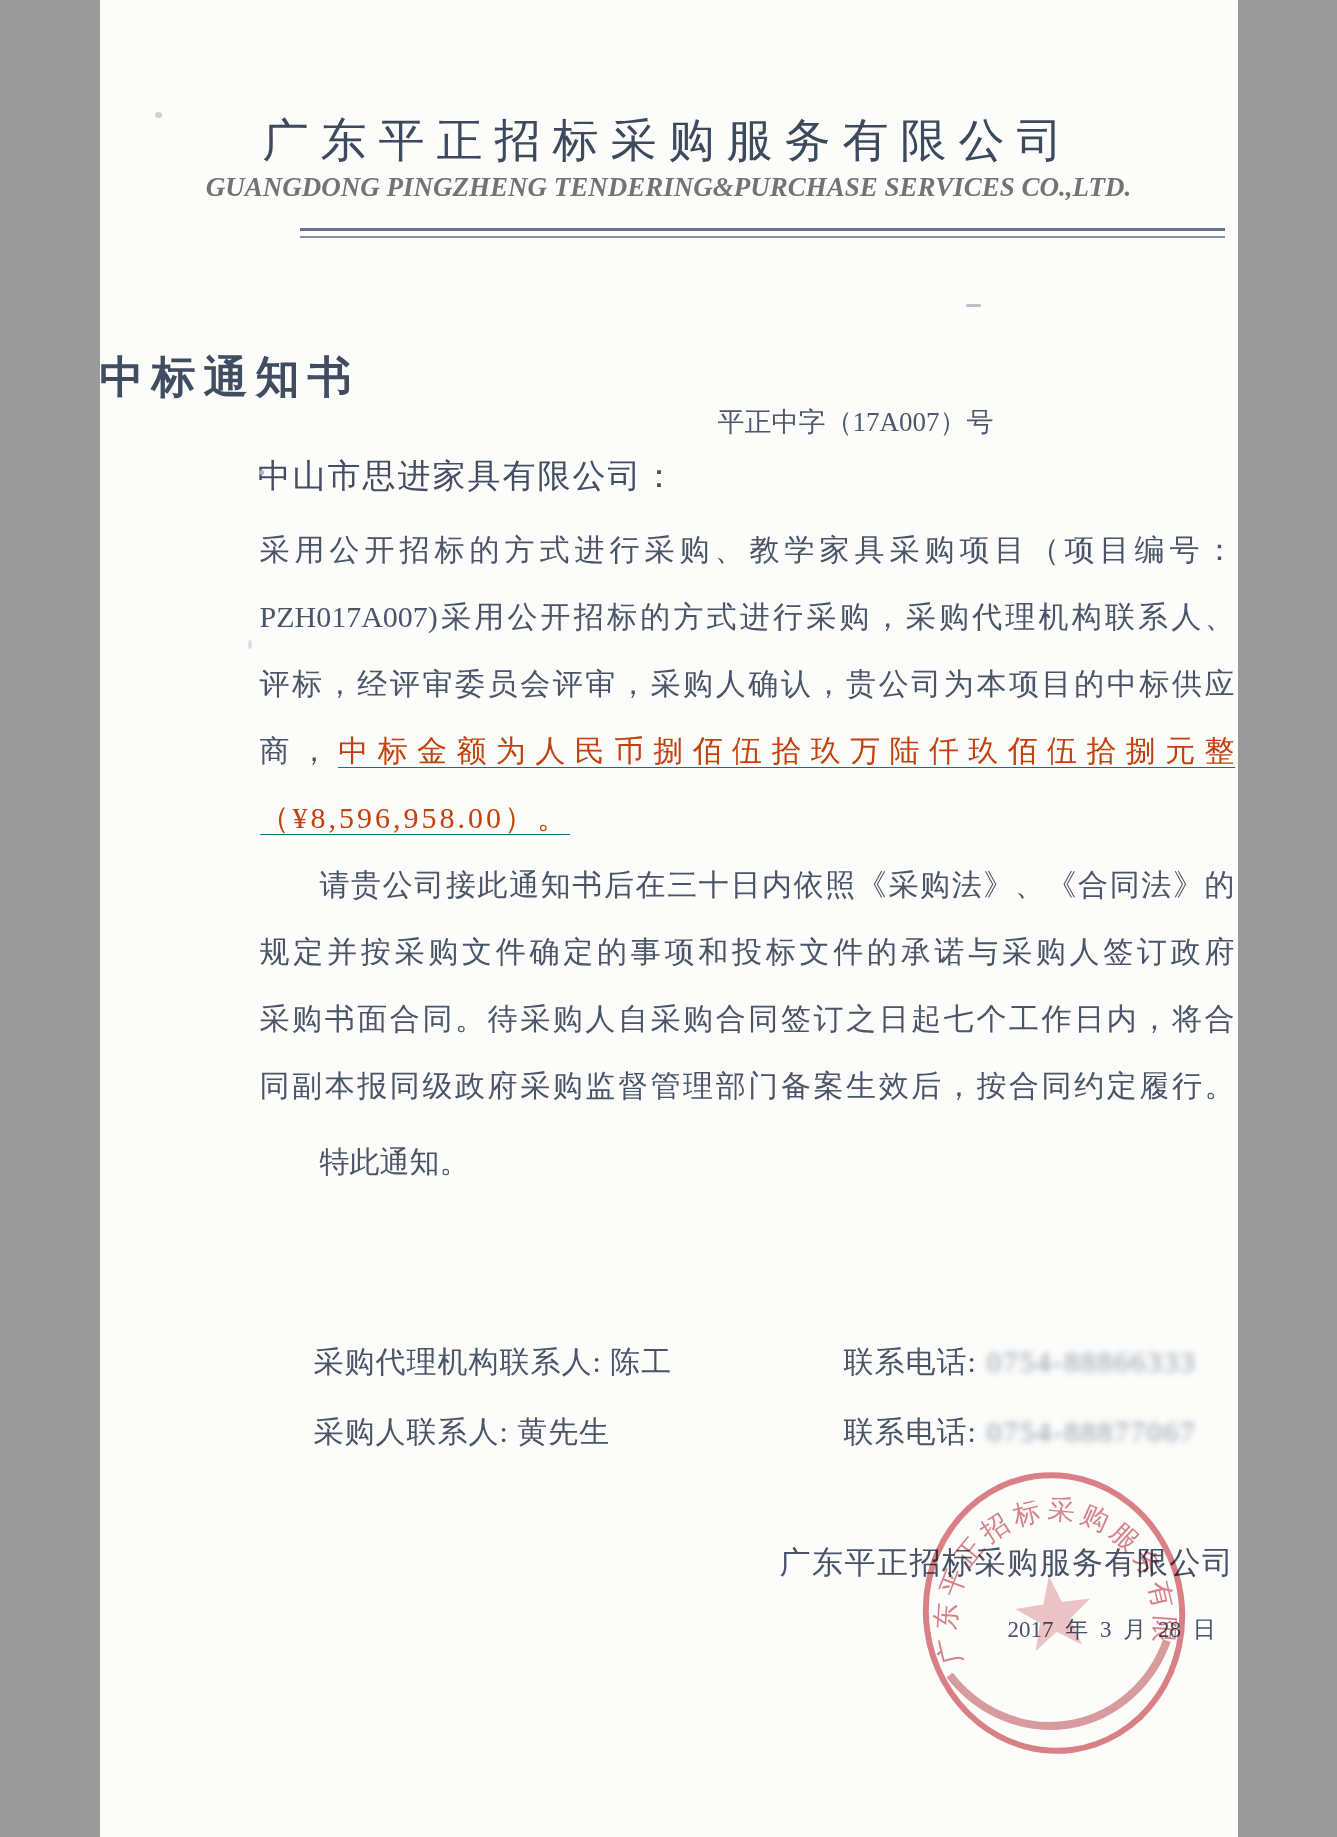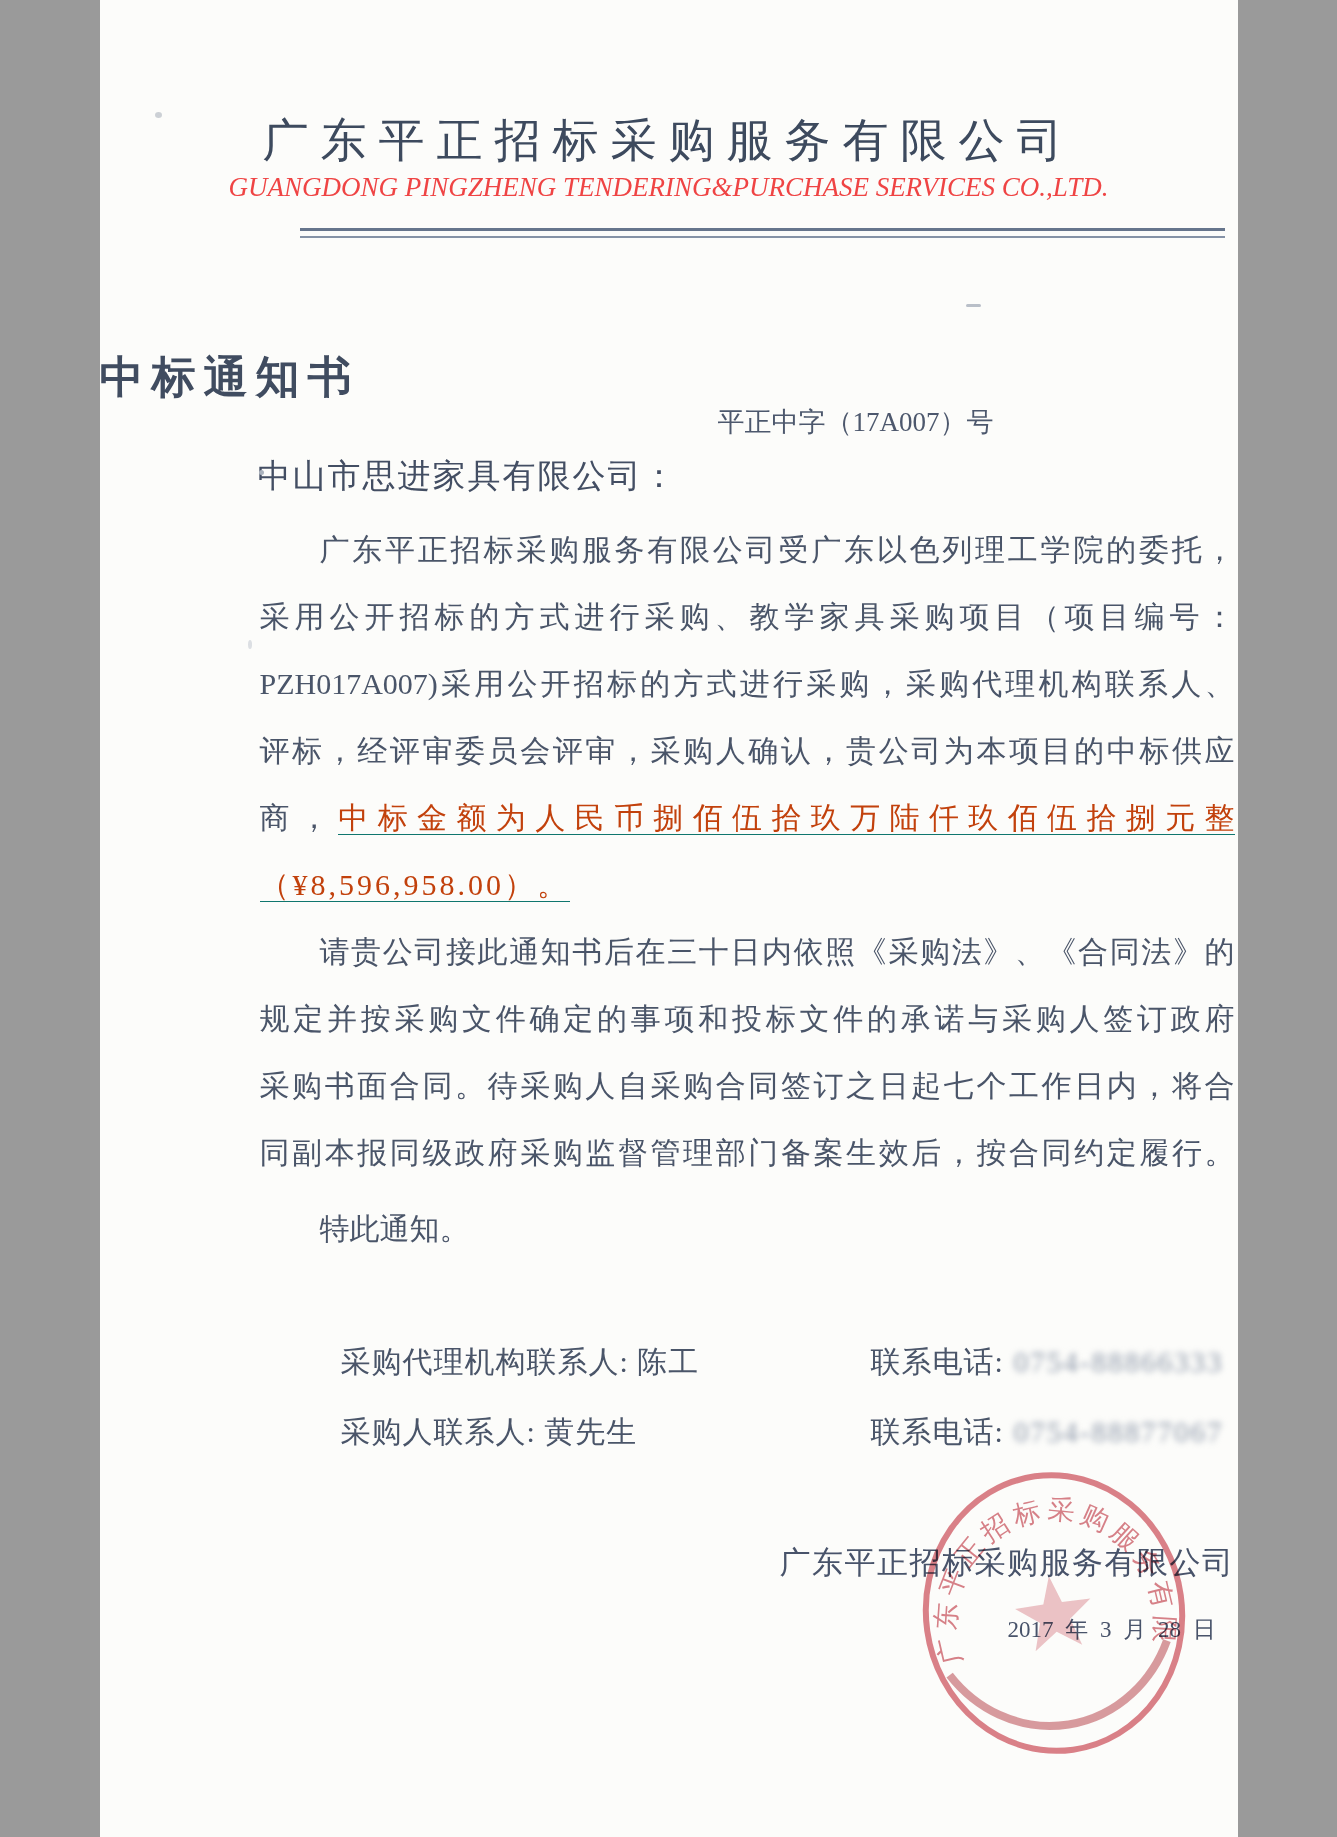--- a/index.html
+++ b/index.html
@@ -17,22 +17,22 @@
     position:absolute;top:110px;left:0;right:0;
     text-align:center;
     font-size:46px;font-weight:500;
     letter-spacing:12px;
     color:#3d4a5e;
     white-space:nowrap;
   }
   .org-en{
     position:absolute;top:172px;left:0;right:0;
     text-align:center;
-    font-size:27px;font-weight:normal;font-style:italic;
-    color:#ef4444;
+    font-size:27px;font-weight:bold;font-style:italic;
+    color:#737373;
     white-space:nowrap;
   }
   .head-rule{
     position:absolute;top:228px;left:200px;width:925px;height:5px;
     border-top:3px solid #66758c;
     border-bottom:2px solid #8592a6;
   }
   
   .doc-title{
     position:absolute;top:348px;left:0;right:22px;
@@ -63,21 +63,21 @@
   .fill{white-space:normal;text-align:justify;text-align-last:justify;}
   .indent{text-indent:2em;}
   .amt{
     font-weight:normal;
     color:#c2410c;
     border-bottom:1px solid #0f766e;
   }
   .amt-num{letter-spacing:3px;}
   .closing{margin-top:9px;}
   
-  .contacts{position:absolute;top:1327px;left:176px;width:1010px;font-size:30px;color:#4a5569;text-align:right;}
+  .contacts{position:absolute;top:1327px;left:149px;width:1010px;font-size:30px;color:#4a5569;text-align:right;}
   .c-row{position:relative;height:70px;line-height:70px;}
   .c-left{position:absolute;left:65px;white-space:nowrap;letter-spacing:1px;}
   .c-right{position:absolute;left:595px;white-space:nowrap;letter-spacing:1px;}
   .phone{
     display:inline-block;
     margin-left:10px;
     font-size:29px;
     color:#8b96a8;
     letter-spacing:2px;
     filter:blur(3px);
@@ -115,21 +115,20 @@
   <div class="org-cn">广东平正招标采购服务有限公司</div>
   <div class="org-en">GUANGDONG PINGZHENG TENDERING&amp;PURCHASE SERVICES CO.,LTD.</div>
   <div class="head-rule"></div>
 
   <div class="doc-title">中标通知书</div>
   <div class="ref-no">平正中字（17A007）号</div>
 
   <div class="addressee">中山市思进家具有限公司：</div>
 
   <div class="body-block">
-    <div class="bline fill indent">广东平正招标采购服务有限公司受广东以色列理工学院的委托，</div>
     <div class="bline fill">采用公开招标的方式进行采购、教学家具采购项目（项目编号：</div>
     <div class="bline fill">PZH017A007)采用公开招标的方式进行采购，采购代理机构联系人、</div>
     <div class="bline fill">评标，经评审委员会评审，采购人确认，贵公司为本项目的中标供应</div>
     <div class="bline fill"><span>商，</span><span class="amt">中标金额为人民币捌佰伍拾玖万陆仟玖佰伍拾捌元整</span></div>
     <div class="bline"><span class="amt amt-num">（¥8,596,958.00）。</span></div>
     <div class="bline fill indent">请贵公司接此通知书后在三十日内依照《采购法》、《合同法》的</div>
     <div class="bline fill">规定并按采购文件确定的事项和投标文件的承诺与采购人签订政府</div>
     <div class="bline fill">采购书面合同。待采购人自采购合同签订之日起七个工作日内，将合</div>
     <div class="bline fill">同副本报同级政府采购监督管理部门备案生效后，按合同约定履行。</div>
     <div class="bline indent closing">特此通知。</div>

